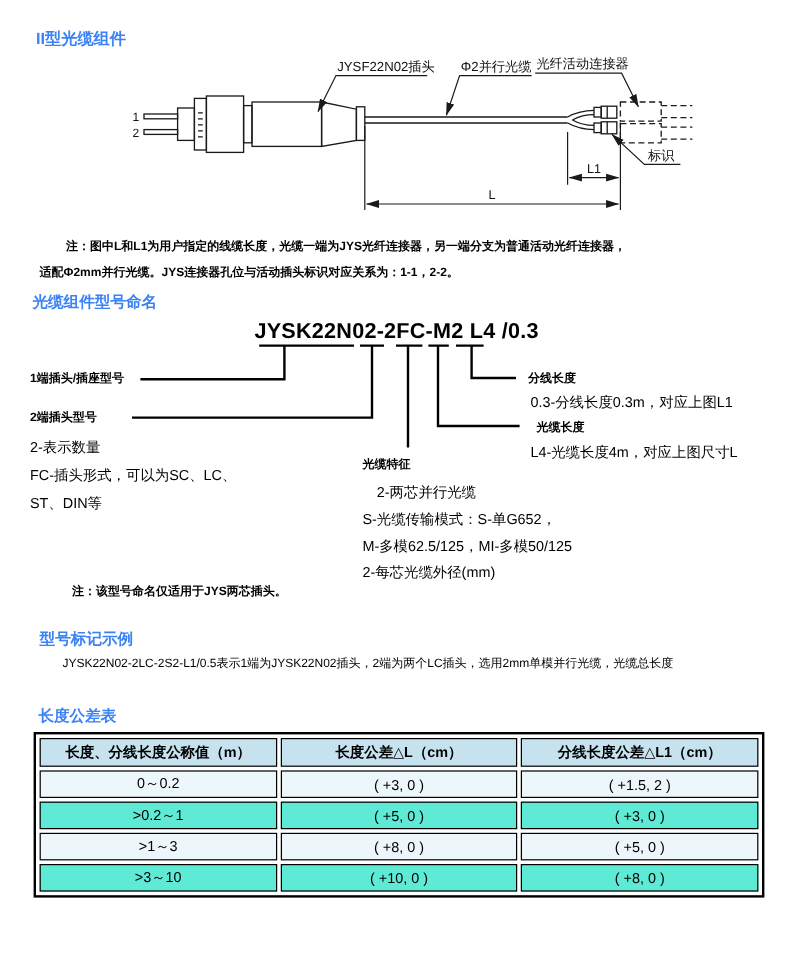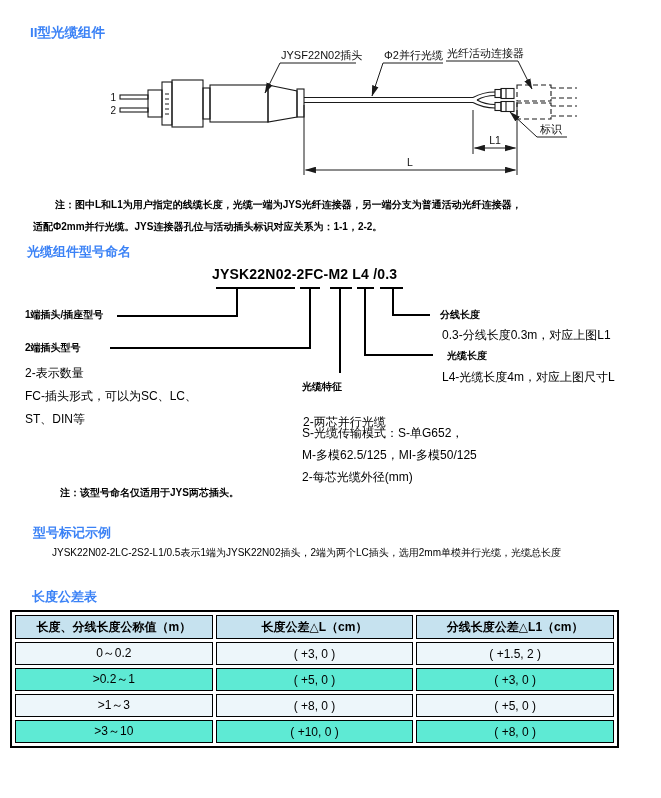--- a/index.html
+++ b/index.html
@@ -3,21 +3,21 @@
 <meta charset="utf-8">
 <style>
   html,body{margin:0;padding:0;background:#fff;}
   .page{position:relative;width:661px;height:798px;background:#fff;overflow:hidden;
         font-family:"Liberation Sans","DejaVu Sans",sans-serif;color:#000;}
   .abs{position:absolute;white-space:nowrap;}
   .h2{color:#3b82f6;font-weight:bold;font-size:13px;}
   .b{font-weight:bold;}
   .t12{font-size:12px;}
   .t125{font-size:10px;}
-  .model{font-weight:bold;font-size:14px;letter-spacing:0.2px;}
+  .model{font-weight:bold;font-size:18px;letter-spacing:0.2px;}
   svg{display:block;}
   table.tol{border-collapse:separate;border-spacing:3px;background:#fff;
             border:2px solid #000;table-layout:fixed;width:609px;}
   table.tol th{background:#C6E2EF;border:1px solid #000;font-weight:bold;
                font-size:12px;height:22px;text-align:center;padding:0 2px;}
   table.tol td{background:#5eead4;border:1px solid #000;font-size:12px;
                height:21px;text-align:center;padding:0 2px;}
   table.tol tr:nth-child(odd) td{background:#EDF6FA;}
 </style>
 </head>
@@ -110,39 +110,39 @@
     </svg>
     <div class="abs model" style="left:212px;top:4px;">JYSK22N02-2FC-M2 L4 /0.3</div>
 
     <div class="abs b t125" style="left:25px;top:46px;">1端插头/插座型号</div>
     <div class="abs b t125" style="left:25px;top:79px;">2端插头型号</div>
     <div class="abs t12" style="left:25px;top:103px;">2-表示数量</div>
     <div class="abs t12" style="left:25px;top:126px;">FC-插头形式，可以为SC、LC、</div>
     <div class="abs t12" style="left:25px;top:149px;">ST、DIN等</div>
 
     <div class="abs b t125" style="left:302px;top:118px;">光缆特征</div>
-    <div class="abs t12" style="left:303px;top:140px;margin-top:12px;">2-两芯并行光缆</div>
+    <div class="abs t12" style="left:314px;top:140px;">2-两芯并行光缆</div>
     <div class="abs t12" style="left:302px;top:163px;">S-光缆传输模式：S-单G652，</div>
     <div class="abs t12" style="left:302px;top:185px;">M-多模62.5/125，MI-多模50/125</div>
     <div class="abs t12" style="left:302px;top:207px;">2-每芯光缆外径(mm)</div>
 
     <div class="abs b t125" style="left:440px;top:46px;">分线长度</div>
     <div class="abs t12" style="left:442px;top:65px;">0.3-分线长度0.3m，对应上图L1</div>
     <div class="abs b t125" style="left:447px;top:87px;">光缆长度</div>
     <div class="abs t12" style="left:442px;top:107px;">L4-光缆长度4m，对应上图尺寸L</div>
 
     <div class="abs b t125" style="left:60px;top:224px;">注：该型号命名仅适用于JYS两芯插头。</div>
   </div>
 
   <div class="abs h2" style="left:33px;top:524px;">型号标记示例</div>
   <div class="abs t125" style="left:52px;top:546px;">JYSK22N02-2LC-2S2-L1/0.5表示1端为JYSK22N02插头，2端为两个LC插头，选用2mm单模并行光缆，光缆总长度</div>
 
   <div class="abs h2" style="left:32px;top:588px;">长度公差表</div>
 
-  <table class="tol abs" style="left:10px;top:610px;">
+  <table class="tol abs" style="left:28px;top:610px;">
     <thead>
       <tr>
         <th>长度、分线长度公称值（m）</th>
         <th>长度公差△L（cm）</th>
         <th>分线长度公差△L1（cm）</th>
       </tr>
     </thead>
     <tbody>
       <tr>
         <td>0～0.2</td>

